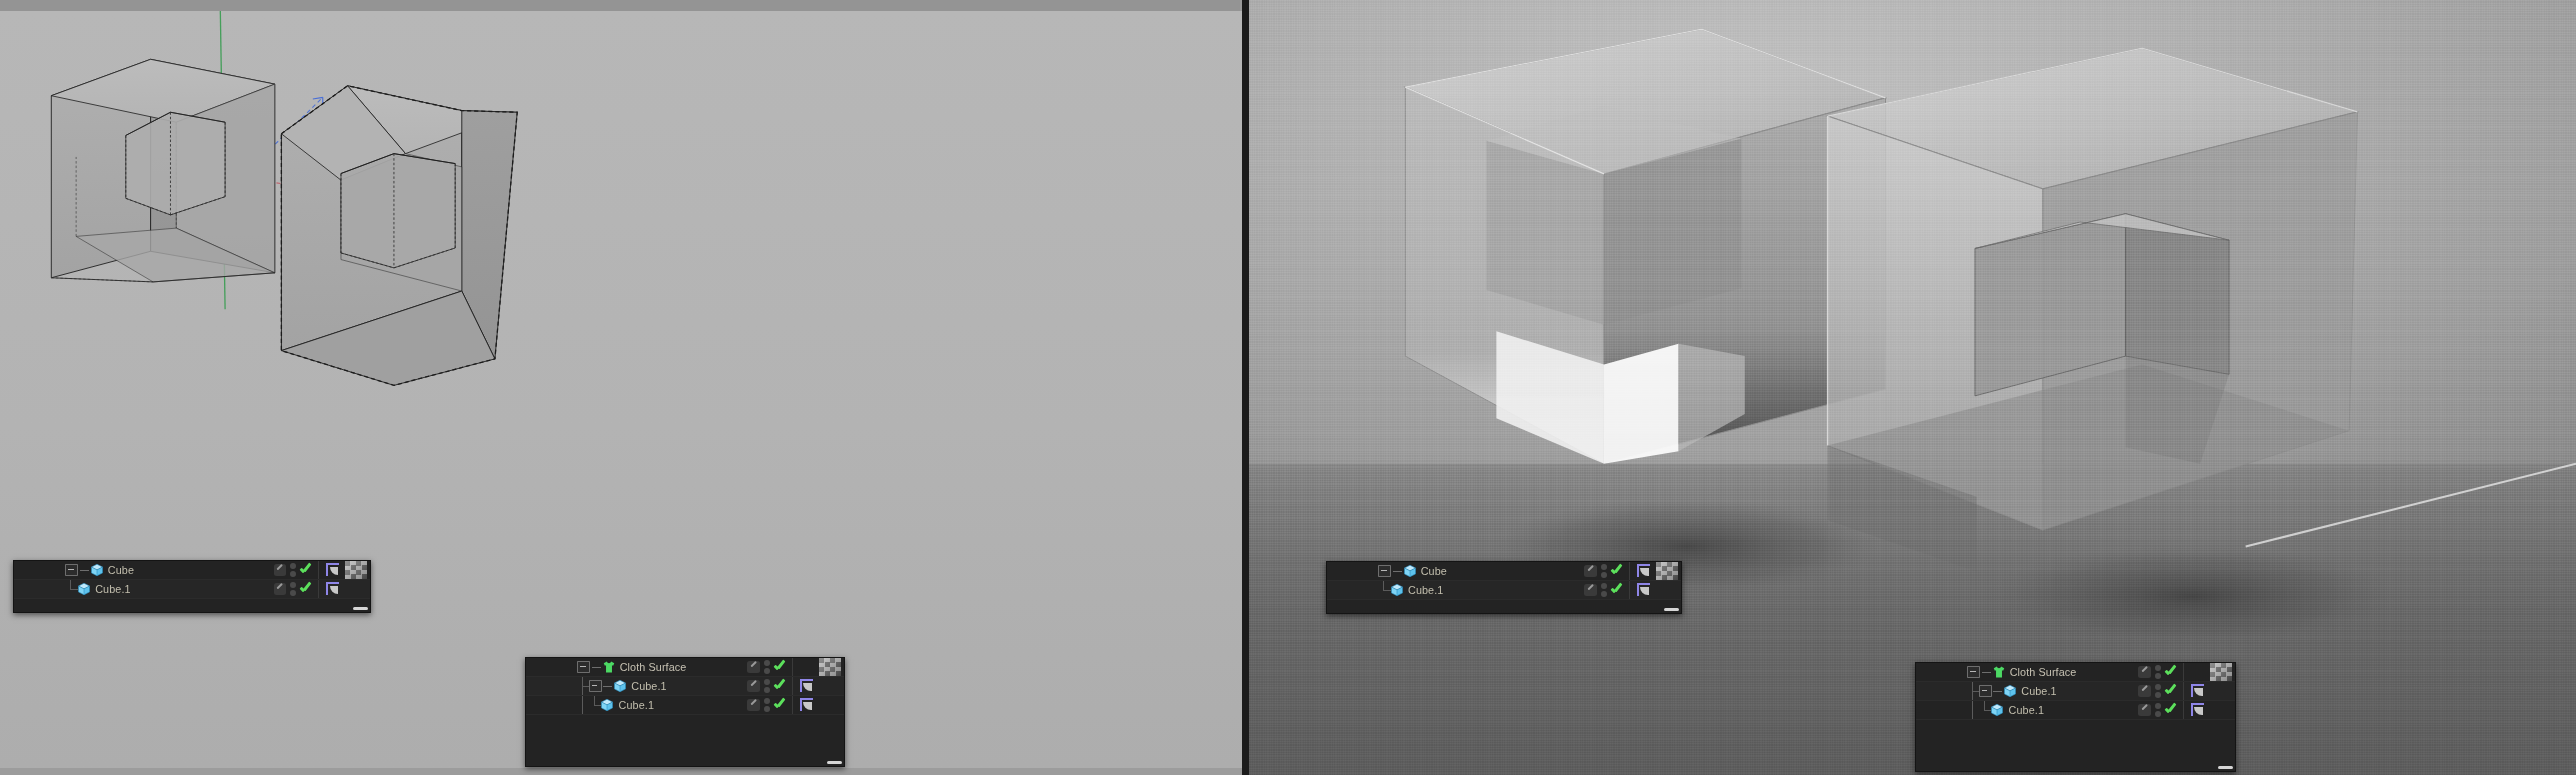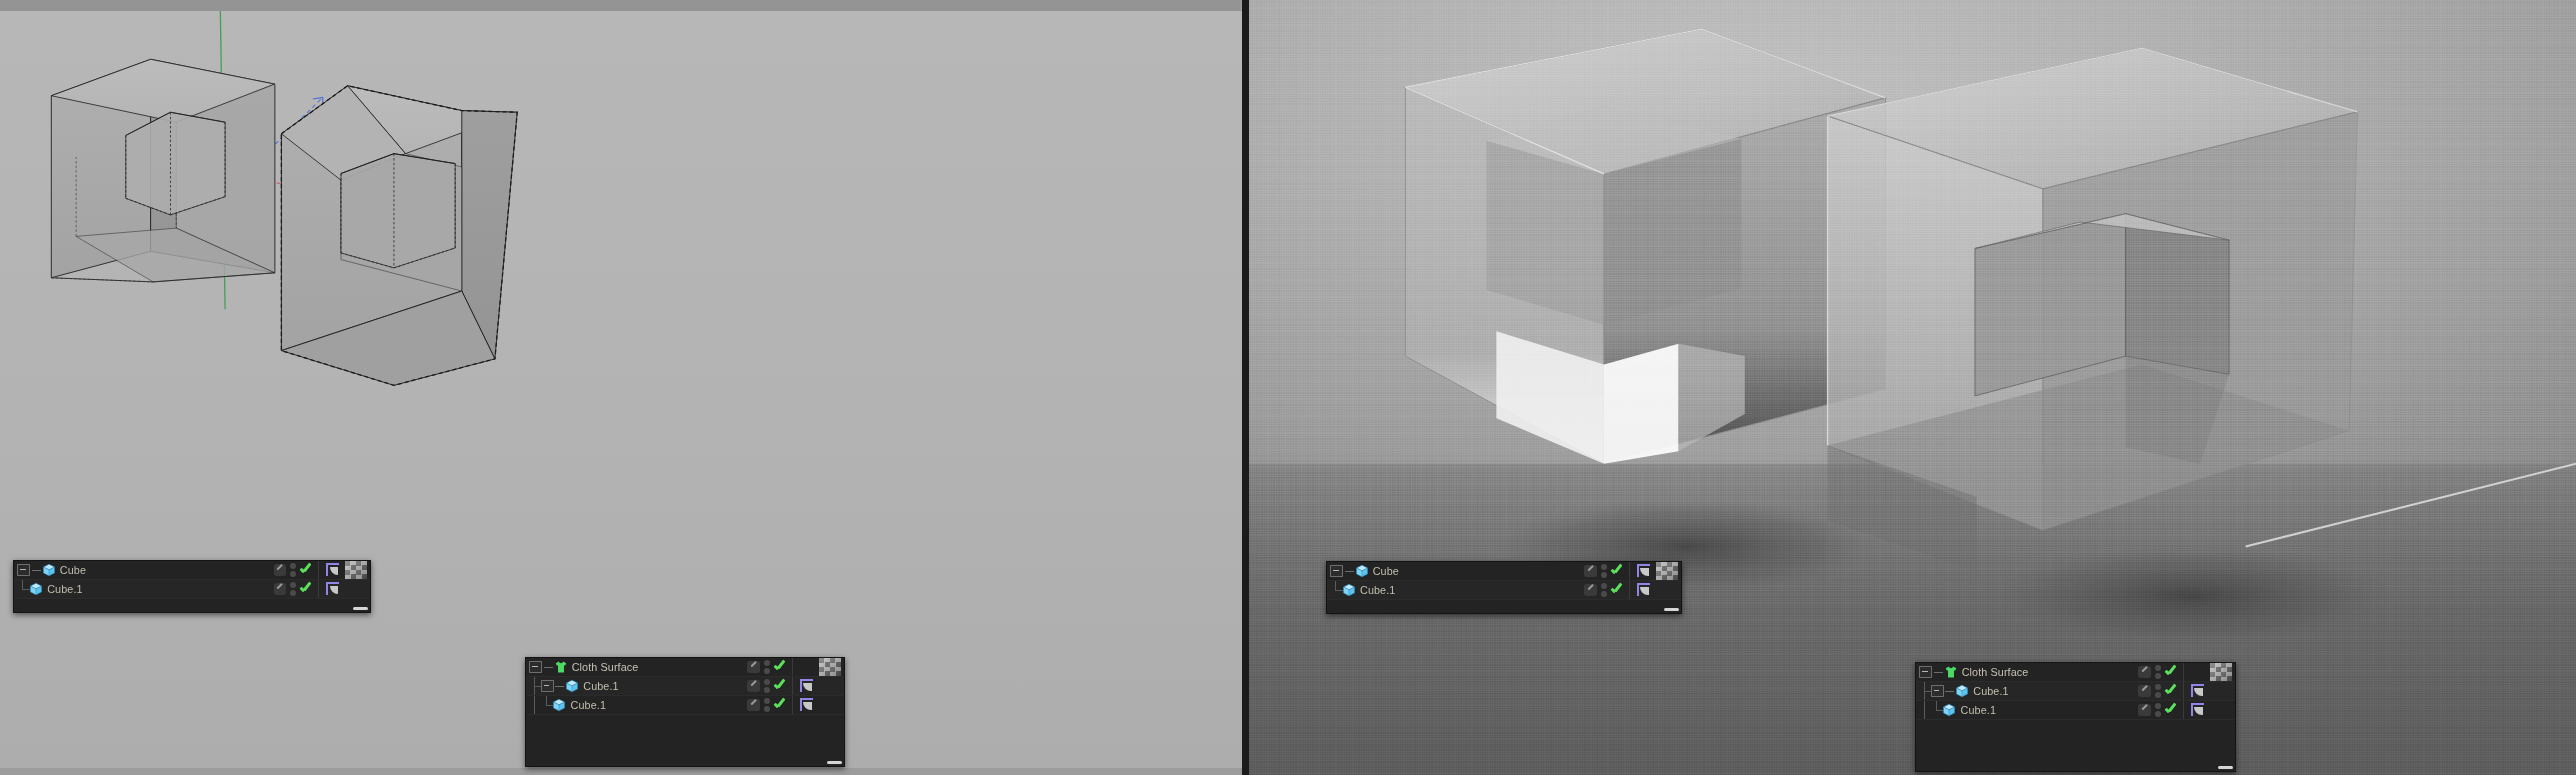--- a/index.html
+++ b/index.html
@@ -31,21 +31,21 @@
      background-image:
         repeating-linear-gradient(0deg, rgba(255,255,255,.06) 0 0.8px, rgba(0,0,0,.06) 0.8px 1.7px),
         repeating-linear-gradient(90deg, rgba(255,255,255,.05) 0 0.8px, rgba(0,0,0,.05) 0.8px 1.7px);}
 
   
   .outliner{position:absolute;background:#232323;border:0.8px solid #141414;
       box-shadow:0 1.7px 5.8px rgba(0,0,0,.55);z-index:30;overflow:hidden;}
   .out-row{display:flex;align-items:center;height:18px;position:relative;
       border-bottom:0.8px solid #2b2b2b;}
   .out-row.alt{background:#262626;}
-  .out-row .treearea{display:flex;align-items:center;flex:1 1 auto;min-width:0;padding-left:3.3px;}
+  .out-row .treearea{display:flex;align-items:center;flex:1 1 auto;min-width:0;padding-left:3.3px;margin-left:48px;}
   .tline{position:relative;width:11.6px;height:18px;flex:0 0 11.6px;}
   .tline::before{content:"";position:absolute;left:5px;top:0;bottom:0;width:0.8px;background:#5b5b5b;}
   .tline.elbow::after{content:"";position:absolute;left:5px;top:9px;width:7.4px;height:0.8px;background:#5b5b5b;}
   .tline.half::before{top:0;height:9px;}
 
   .expander{width:10.8px;height:10.8px;border:0.8px solid #6e6e6e;background:#2c2c2c;border-radius:0.8px;
       position:relative;flex:0 0 10.8px;margin-right:1.7px;}
   .expander::after{content:"";position:absolute;left:1.7px;top:4.1px;width:5.8px;height:0.8px;background:#b5b5b5;}
   .dash{width:9px;height:0.8px;background:#6e6e6e;flex:0 0 9px;margin-right:0.8px;}
 

